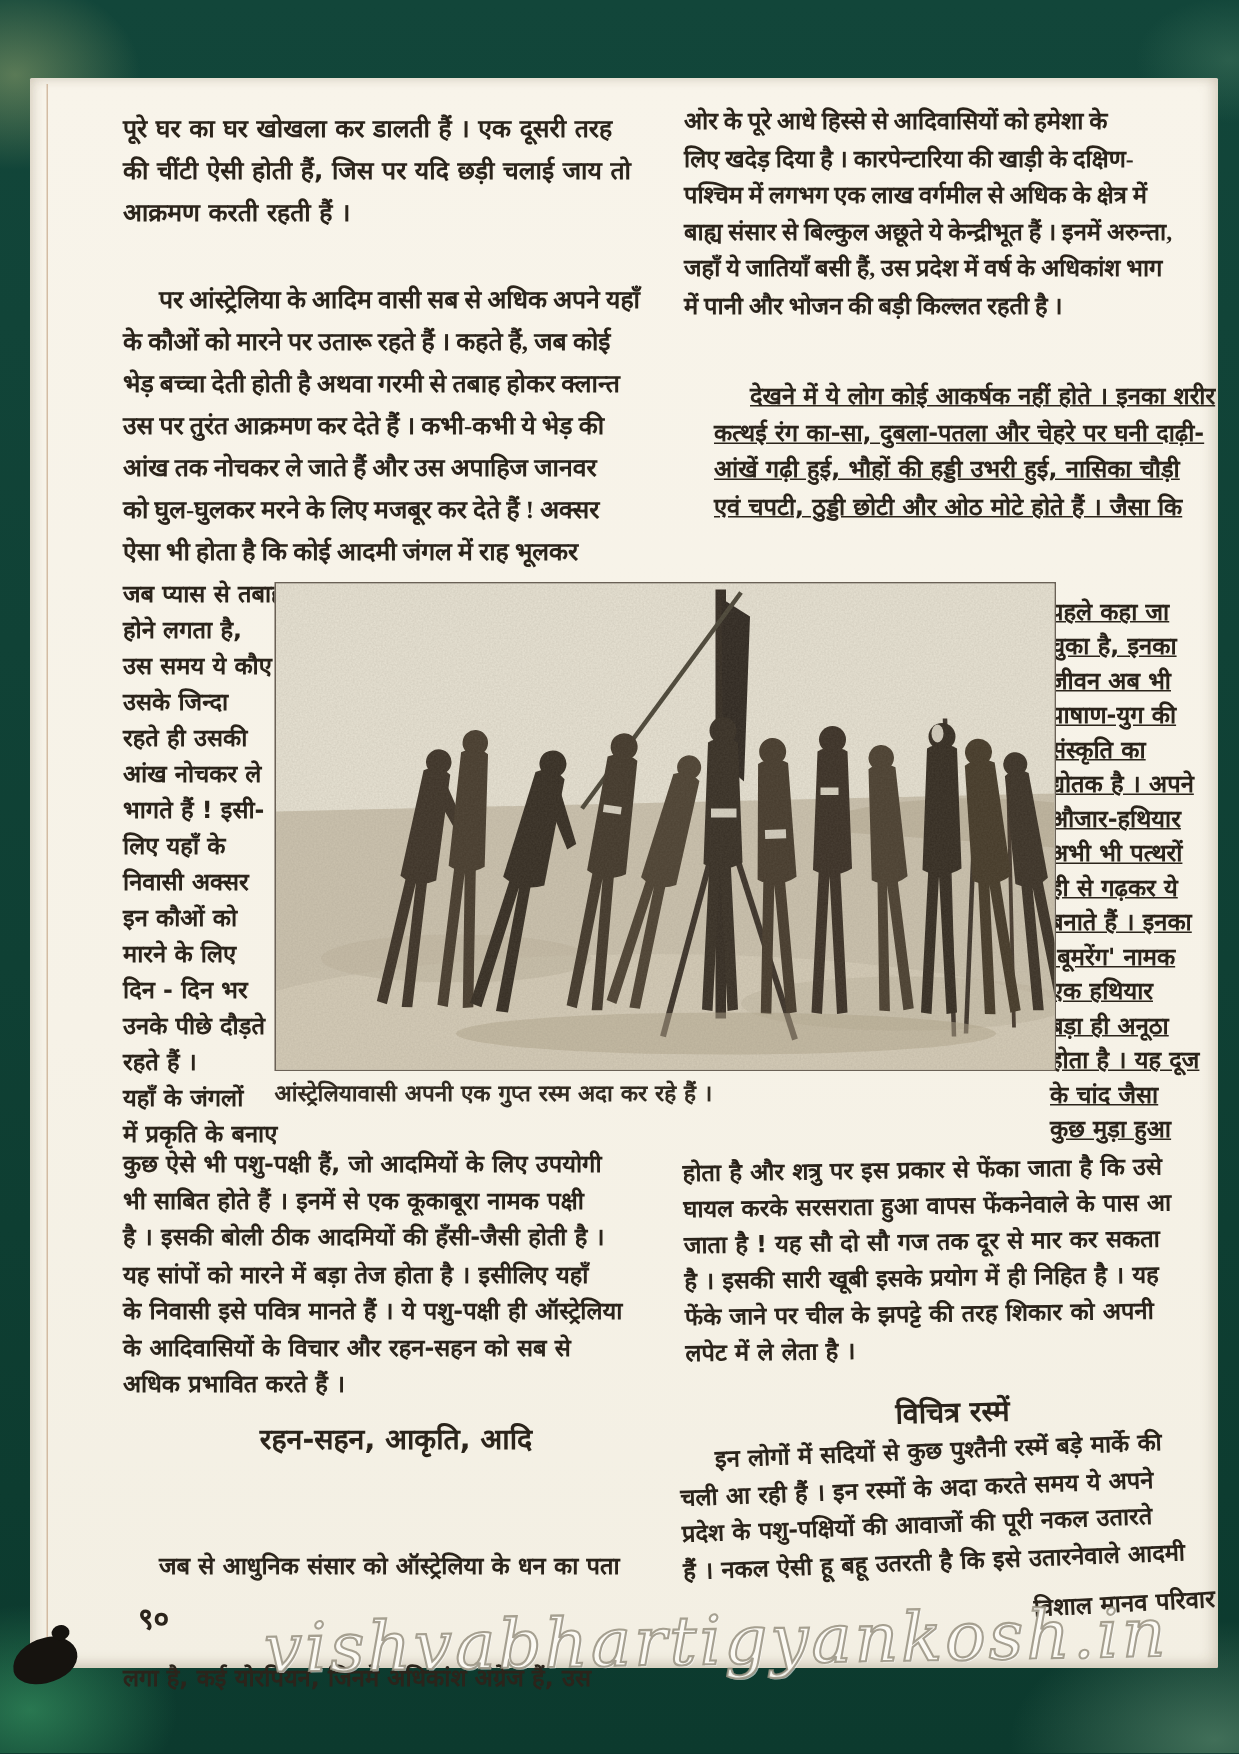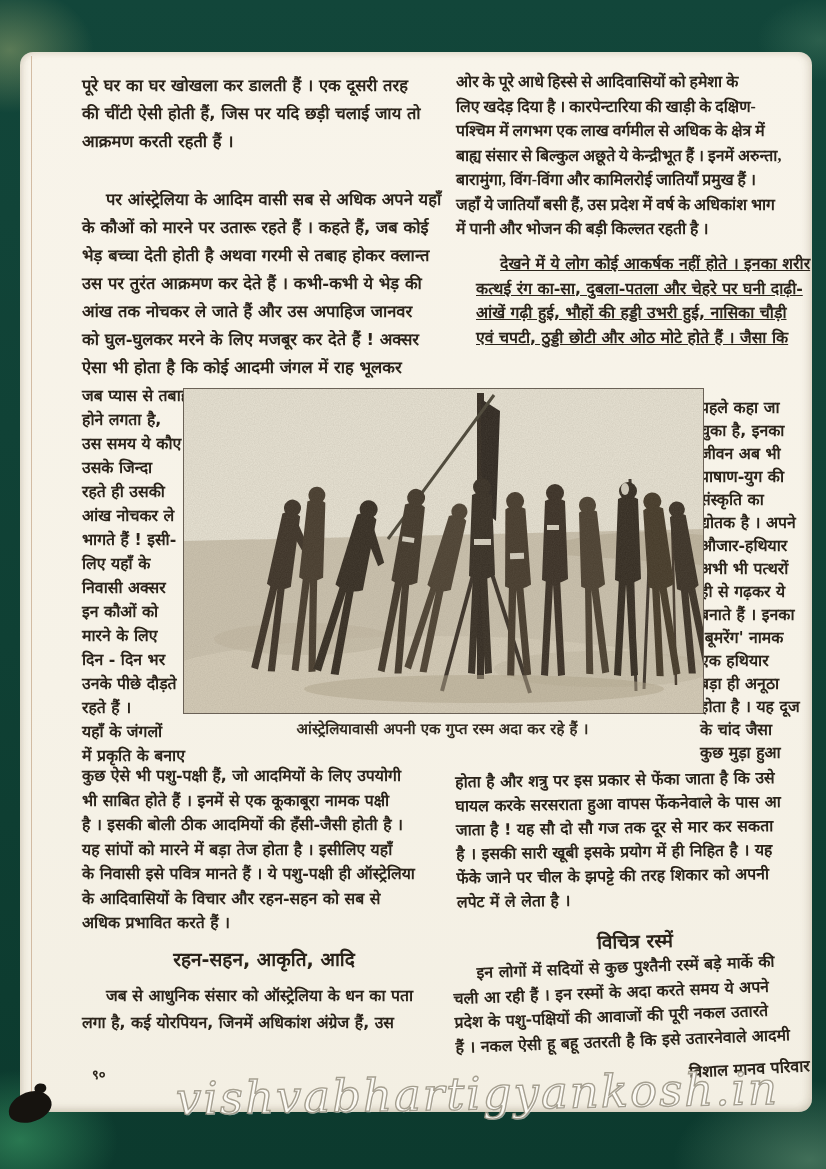--- a/index.html
+++ b/index.html
@@ -4,37 +4,37 @@
 <style>
   html,body{margin:0;padding:0;background:#0c352c;}
   #canvas{position:relative;width:826px;height:1169px;overflow:hidden;
     background:
       radial-gradient(120px 90px at 10px 50px, rgba(150,165,110,.55), transparent 70%),
       radial-gradient(140px 100px at 20px 1140px, rgba(70,180,115,.5), transparent 70%),
       radial-gradient(190px 110px at 810px 1160px, rgba(130,175,140,.45), transparent 72%),
       radial-gradient(90px 60px at 820px 40px, rgba(90,140,110,.35), transparent 70%),
       linear-gradient(180deg,#12463a 0%, #0f4034 55%, #0c3a2e 100%);
     font-family:"DejaVu Sans", sans-serif;}
-  #paper{position:absolute;left:20px;top:52px;width:792px;height:1060px;border-radius:13px;
+  #paper{position:absolute;left:20px;top:52px;width:792px;height:1060px;border-radius:1px;
     background:linear-gradient(180deg,#f8f4ea 0%,#f6f2e7 60%,#f3efe3 100%);
     box-shadow:inset -4px 0 9px rgba(90,70,40,.12), inset 3px 0 7px rgba(90,70,40,.10), inset 0 -4px 9px rgba(90,70,40,.10);}
   .gutter{position:absolute;left:11px;top:4px;width:1px;height:1050px;background:#c9ae92;opacity:.8;}
   .blk{position:absolute;color:#2b241b;font-weight:600;}
   .lh28 div{line-height:28px;}
-  .lh27 div{line-height:27px;}
+  .lh27 div{line-height:27px;margin-top:48px;}
   .lh245 div{line-height:24.5px;}
   .lh24 div{line-height:24px;}
-  .lh23 div{line-height:23px;}
+  .lh23 div{line-height:23px;text-decoration:underline;}
   .fs17 {font-size:16.5px;}
   .fs16 {font-size:15.8px;}
   .indent-first > div:first-child{text-indent:24px;}
   .heading{font-size:19px;font-weight:700;text-align:center;}
   .photo-frame{position:absolute;left:163px;top:336px;width:519px;height:324px;border:1px solid #6a6156;background:#e9e4d6;}
-  .caption{position:absolute;left:163px;top:666px;width:519px;text-align:center;font-size:15px;font-weight:600;color:#332c22;}
-  .pageno{position:absolute;left:72px;top:1013px;font-size:13px;font-weight:600;color:#2b241b;}
+  .caption{position:absolute;left:163px;top:666px;width:519px;font-size:15px;font-weight:600;color:#332c22;}
+  .pageno{position:absolute;left:72px;top:1013px;font-size:20px;font-weight:600;color:#2b241b;}
   .booktitle{position:absolute;right:2px;top:1008px;width:220px;text-align:right;font-size:16px;font-weight:700;color:#2b241b;transform:rotate(-3deg);}
   .watermark{position:absolute;left:156px;top:1016px;width:520px;white-space:nowrap;
     font-family:"DejaVu Serif", serif;font-style:italic;font-size:45px;letter-spacing:2px;
     color:rgba(252,250,243,.92);-webkit-text-stroke:1.4px rgba(150,144,128,.85);
     text-shadow:1px 1px 0 rgba(255,255,255,.6);transform:rotate(-1deg);}
   .inkblob{position:absolute;left:8px;top:1092px;width:44px;height:30px;background:#16130f;
     border-radius:58% 42% 55% 45% / 60% 48% 52% 40%;transform:rotate(-12deg);}
   .inkblob:after{content:"";position:absolute;left:30px;top:-6px;width:12px;height:10px;background:#16130f;border-radius:50%;}
   .rot-n08{transform:rotate(-0.8deg);}
   .rot-n15{transform:rotate(-1.5deg);}
@@ -45,21 +45,21 @@
 
 <div id="canvas">
   <div id="paper">
     <div class="gutter"></div>
 
     <div class="blk fs17 lh28" style="left:62px;top:20px;width:364px;">
         <div>पूरे घर का घर खोखला कर डालती हैं । एक दूसरी तरह</div>
         <div>की चींटी ऐसी होती हैं, जिस पर यदि छड़ी चलाई जाय तो</div>
         <div>आक्रमण करती रहती हैं ।</div>
       </div>
-    <div class="blk fs17 lh28 indent-first" style="left:62px;top:134px;width:364px;">
+    <div class="blk fs17 lh28 indent-first" style="left:62px;top:134px;width:364px;font-family:Liberation Serif, serif;">
         <div>पर आंस्ट्रेलिया के आदिम वासी सब से अधिक अपने यहाँ</div>
         <div>के कौओं को मारने पर उतारू रहते हैं । कहते हैं, जब कोई</div>
         <div>भेड़ बच्चा देती होती है अथवा गरमी से तबाह होकर क्लान्त</div>
         <div>उस पर तुरंत आक्रमण कर देते हैं । कभी-कभी ये भेड़ की</div>
         <div>आंख तक नोचकर ले जाते हैं और उस अपाहिज जानवर</div>
         <div>को घुल-घुलकर मरने के लिए मजबूर कर देते हैं ! अक्सर</div>
         <div>ऐसा भी होता है कि कोई आदमी जंगल में राह भूलकर</div>
       </div>
     <div class="blk fs16 lh24" style="left:62px;top:332px;width:102px;white-space:nowrap;">
         <div>जब प्यास से तबाह</div>
@@ -92,21 +92,20 @@
     <div class="blk fs16 lh27 indent-first" style="left:62px;top:930px;width:364px;">
         <div>जब से आधुनिक संसार को ऑस्ट्रेलिया के धन का पता</div>
         <div>लगा है, कई योरपियन, जिनमें अधिकांश अंग्रेज हैं, उस</div>
       </div>
 
     <div class="blk fs16 lh245" style="left:436px;top:18px;width:358px;font-family:Liberation Serif, serif;">
         <div>ओर के पूरे आधे हिस्से से आदिवासियों को हमेशा के</div>
         <div>लिए खदेड़ दिया है । कारपेन्टारिया की खाड़ी के दक्षिण-</div>
         <div>पश्चिम में लगभग एक लाख वर्गमील से अधिक के क्षेत्र में</div>
         <div>बाह्य संसार से बिल्कुल अछूते ये केन्द्रीभूत हैं । इनमें अरुन्ता,</div>
-        <div>बारामुंगा, विंग-विंगा और कामिलरोई जातियाँ प्रमुख हैं ।</div>
         <div>जहाँ ये जातियाँ बसी हैं, उस प्रदेश में वर्ष के अधिकांश भाग</div>
         <div>में पानी और भोजन की बड़ी किल्लत रहती है ।</div>
       </div>
     <div class="blk fs16 lh245 indent-first" style="left:456px;top:200px;width:358px;text-decoration:underline;">
         <div>देखने में ये लोग कोई आकर्षक नहीं होते । इनका शरीर</div>
         <div>कत्थई रंग का-सा, दुबला-पतला और चेहरे पर घनी दाढ़ी-</div>
         <div>आंखें गढ़ी हुई, भौहों की हड्डी उभरी हुई, नासिका चौड़ी</div>
         <div>एवं चपटी, ठुड्डी छोटी और ओठ मोटे होते हैं । जैसा कि</div>
       </div>
     <div class="blk fs16 lh23" style="left:680px;top:344px;width:114px;white-space:nowrap;">

